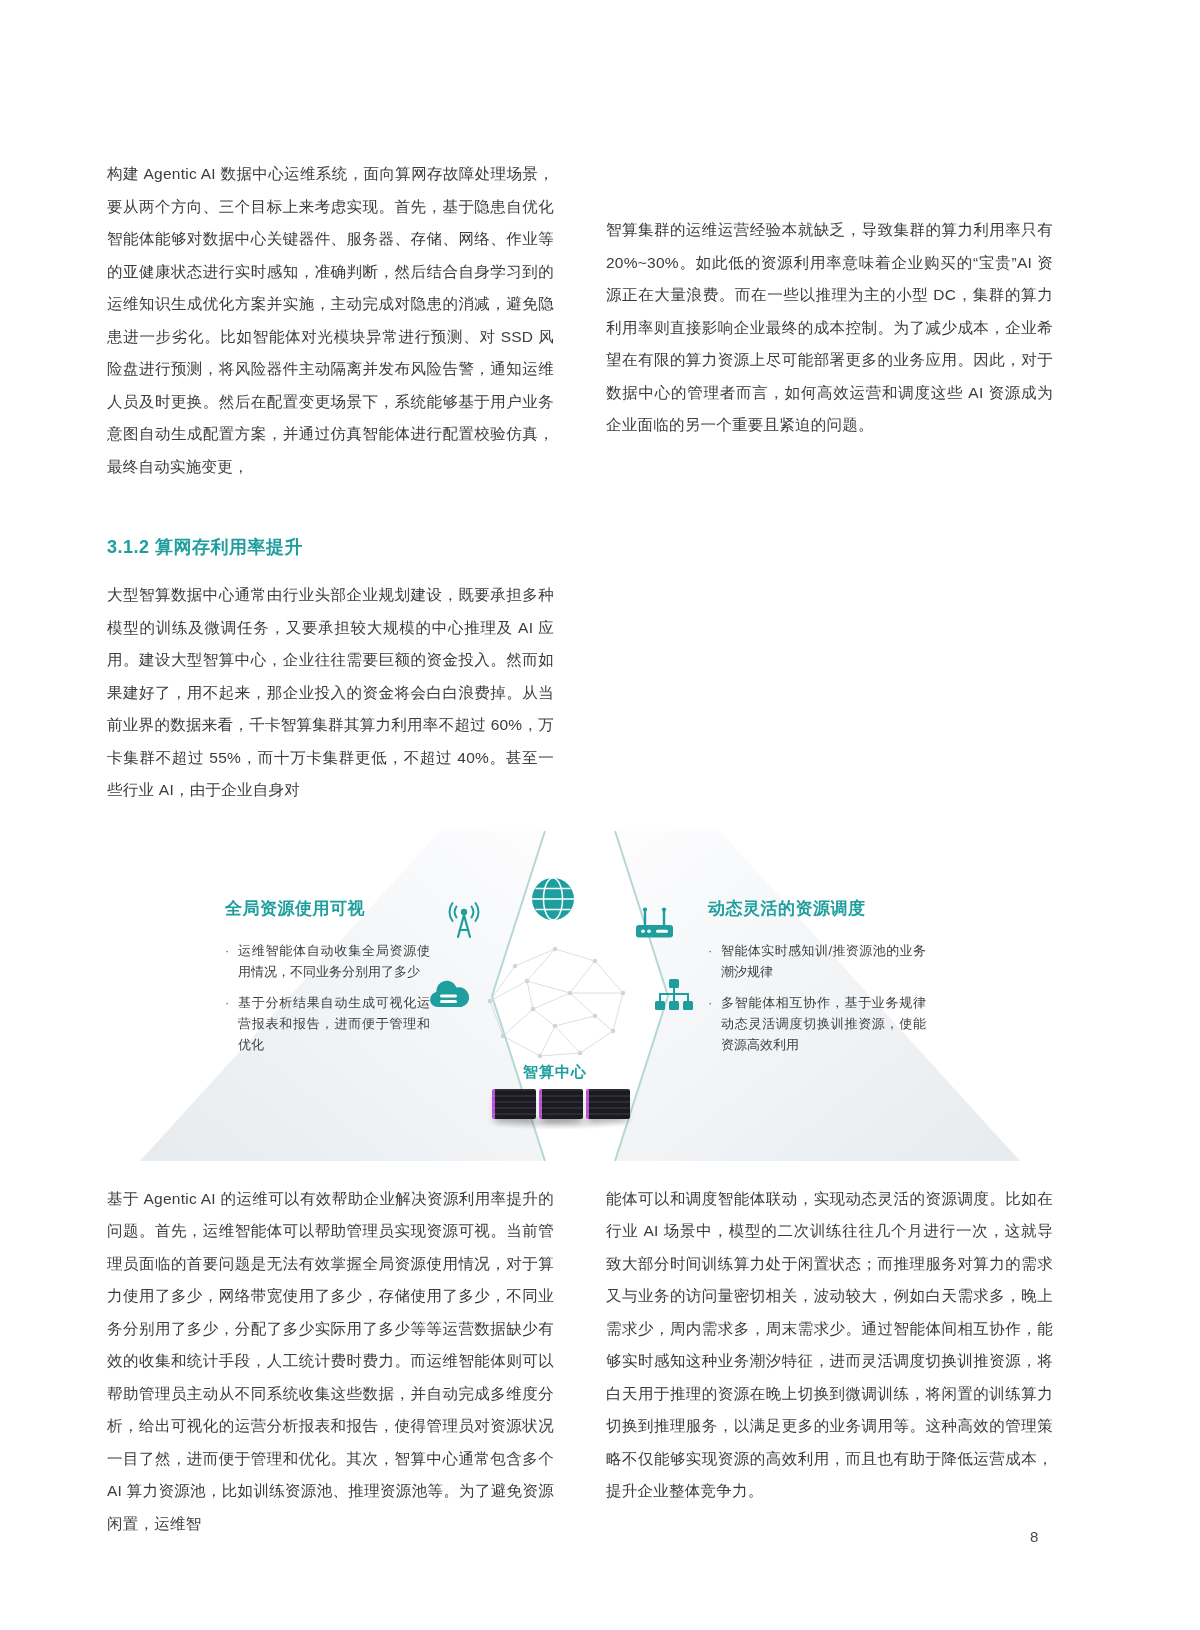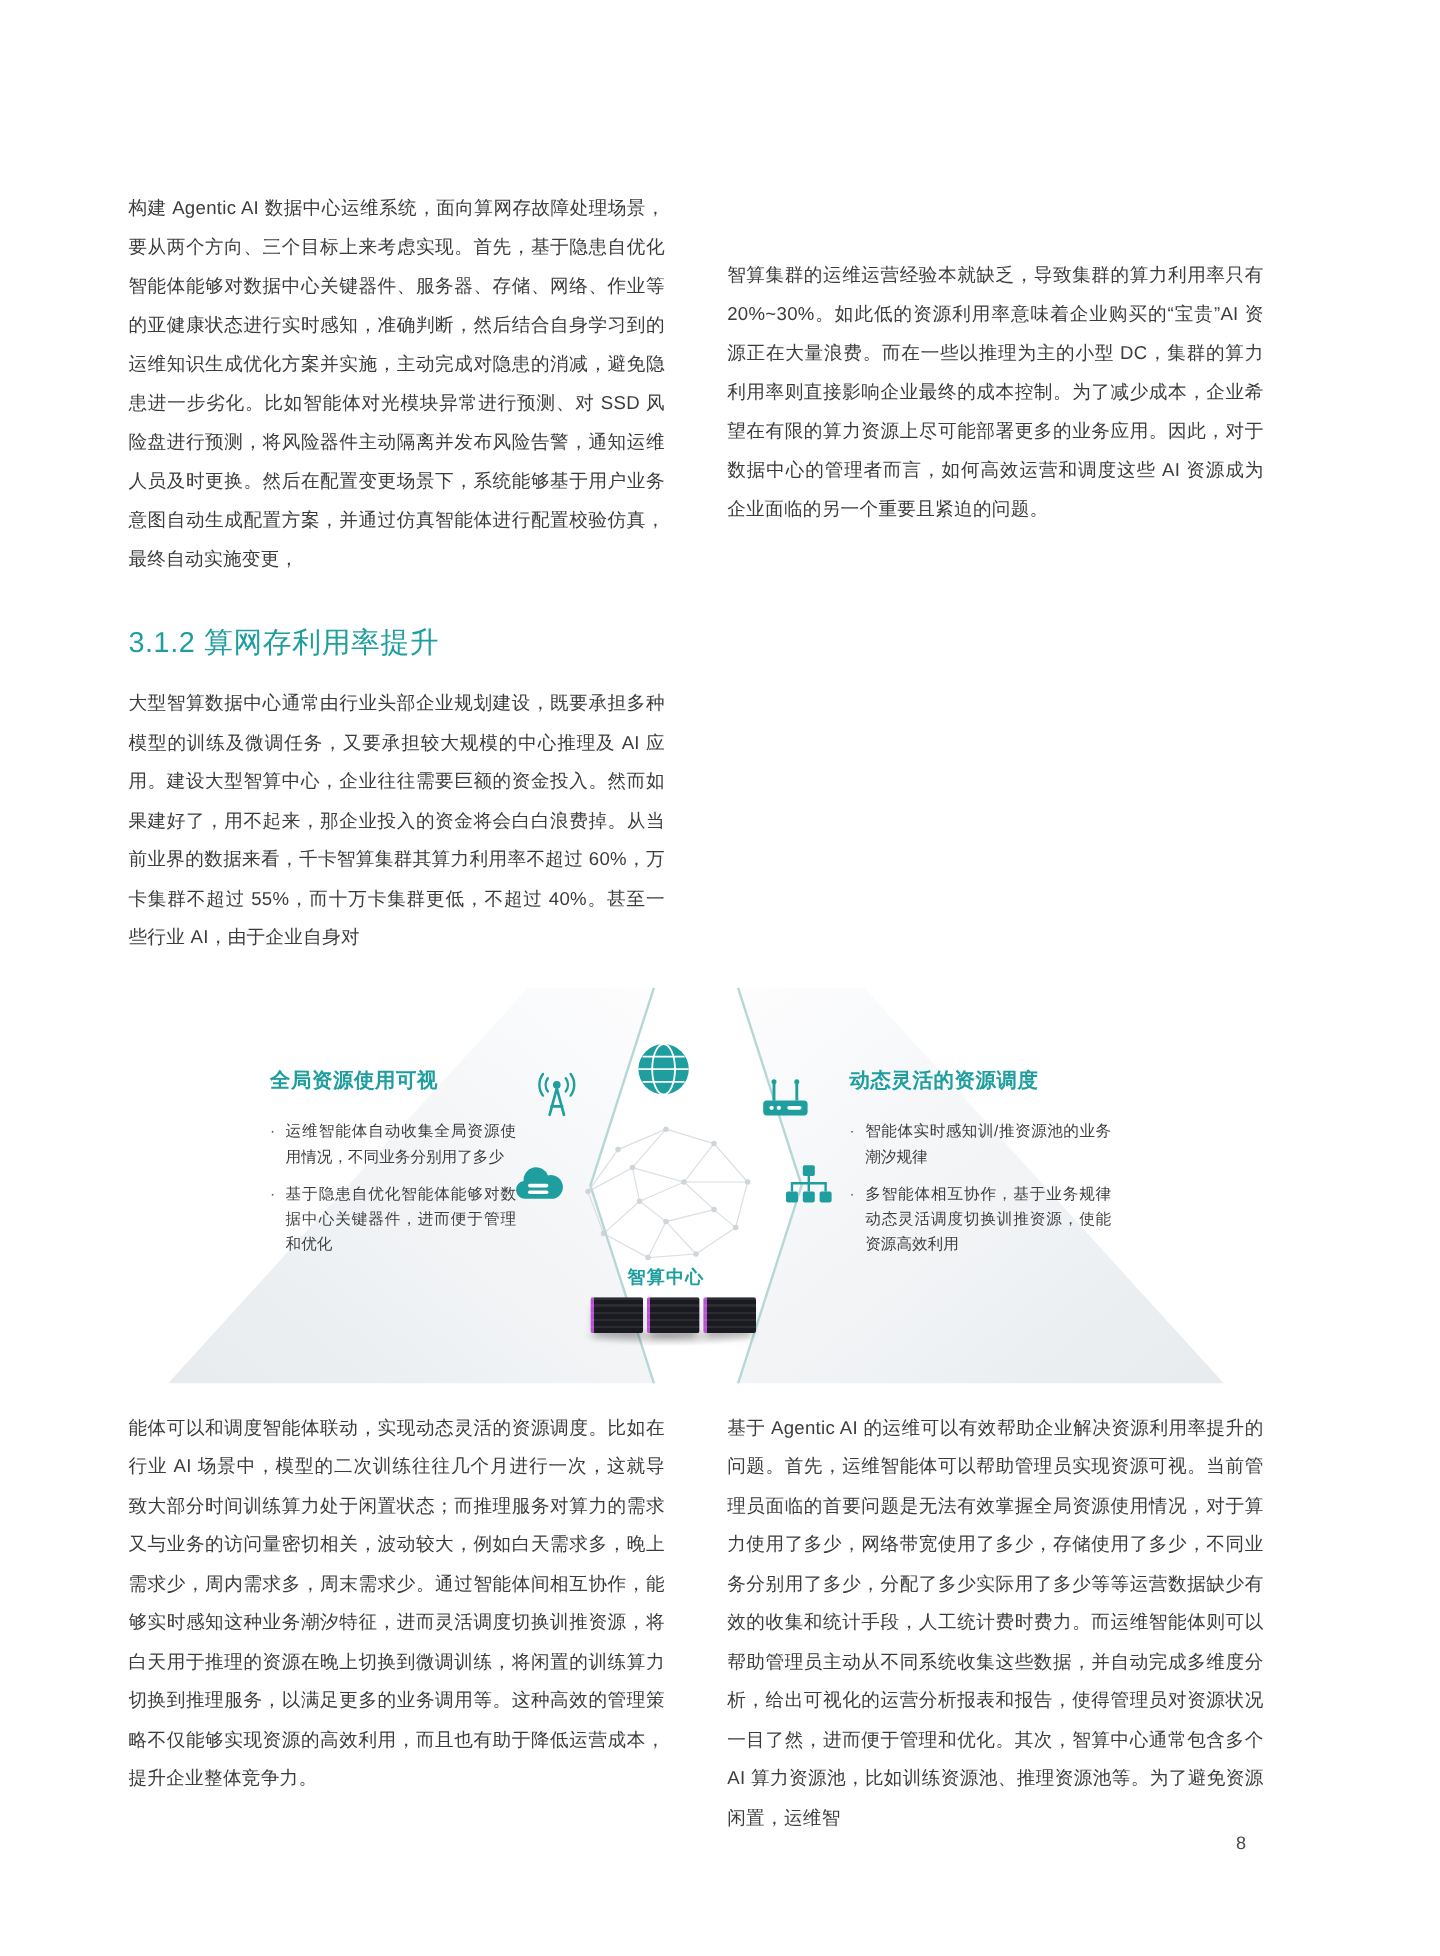--- a/index.html
+++ b/index.html
@@ -10,22 +10,22 @@
     color:#3c3c3c;
   }
   .content { position:absolute; left:107px; top:158px; width:946px; }
   .cols { display:flex; gap:52px; }
   .col { flex:1; min-width:0; }
   p.body {
     font-size:15.5px; line-height:32.5px; text-align:justify;
     color:#3c3c3c; letter-spacing:0.25px;
   }
   h2.section {
-    color:#1e9e9e; font-size:24px; font-weight:normal;
-    margin:36px 0 20px 0; letter-spacing:0.5px;
+    color:#1e9e9e; font-size:18px; font-weight:bold;
+    margin:52px 0 20px 0; letter-spacing:0.5px;
   }
   .mt-right { margin-top:56px; }
 
   
   .figure { position:relative; width:920px; height:330px; margin:24px auto 0 auto; }
   .fig-bg { position:absolute; left:0; top:0; width:100%; height:100%; }
 
   .fig-text-block { position:absolute; z-index:3; }
   .fig-left-block  { left:105px; top:66px; width:205px; }
   .fig-right-block { left:588px; top:66px; width:218px; }
@@ -124,21 +124,21 @@
     </svg>
 
     <div class="fig-text-block fig-left-block">
       <div class="fig-title">全局资源使用可视</div>
       <div class="bullet">
         <span class="dot">·</span>
         <span>运维智能体自动收集全局资源使用情况，不同业务分别用了多少</span>
       </div>
       <div class="bullet">
         <span class="dot">·</span>
-        <span>基于隐患自优化智能体能够对数据中心关键器件，进而便于管理和优化</span>
+        <span>基于分析结果自动生成可视化运营报表和报告，进而便于管理和优化</span>
       </div>
     </div>
 
     <div class="fig-text-block fig-right-block">
       <div class="fig-title">动态灵活的资源调度</div>
       <div class="bullet">
         <span class="dot">·</span>
         <span>智能体实时感知训/推资源池的业务潮汐规律</span>
       </div>
       <div class="bullet">
@@ -187,22 +187,22 @@
     <div class="server-shadow"></div>
     <div class="servers">
       <div class="server"></div>
       <div class="server"></div>
       <div class="server"></div>
     </div>
   </div>
 
   <div class="cols" style="margin-top:22px;">
     <div class="col">
+      <p class="body">基于 Agentic AI 的运维可以有效帮助企业解决资源利用率提升的问题。首先，运维智能体可以帮助管理员实现资源可视。当前管理员面临的首要问题是无法有效掌握全局资源使用情况，对于算力使用了多少，网络带宽使用了多少，存储使用了多少，不同业务分别用了多少，分配了多少实际用了多少等等运营数据缺少有效的收集和统计手段，人工统计费时费力。而运维智能体则可以帮助管理员主动从不同系统收集这些数据，并自动完成多维度分析，给出可视化的运营分析报表和报告，使得管理员对资源状况一目了然，进而便于管理和优化。其次，智算中心通常包含多个 AI 算力资源池，比如训练资源池、推理资源池等。为了避免资源闲置，运维智</p>
+    </div>
+    <div class="col">
       <p class="body">能体可以和调度智能体联动，实现动态灵活的资源调度。比如在行业 AI 场景中，模型的二次训练往往几个月进行一次，这就导致大部分时间训练算力处于闲置状态；而推理服务对算力的需求又与业务的访问量密切相关，波动较大，例如白天需求多，晚上需求少，周内需求多，周末需求少。通过智能体间相互协作，能够实时感知这种业务潮汐特征，进而灵活调度切换训推资源，将白天用于推理的资源在晚上切换到微调训练，将闲置的训练算力切换到推理服务，以满足更多的业务调用等。这种高效的管理策略不仅能够实现资源的高效利用，而且也有助于降低运营成本，提升企业整体竞争力。</p>
     </div>
-    <div class="col">
-      <p class="body">基于 Agentic AI 的运维可以有效帮助企业解决资源利用率提升的问题。首先，运维智能体可以帮助管理员实现资源可视。当前管理员面临的首要问题是无法有效掌握全局资源使用情况，对于算力使用了多少，网络带宽使用了多少，存储使用了多少，不同业务分别用了多少，分配了多少实际用了多少等等运营数据缺少有效的收集和统计手段，人工统计费时费力。而运维智能体则可以帮助管理员主动从不同系统收集这些数据，并自动完成多维度分析，给出可视化的运营分析报表和报告，使得管理员对资源状况一目了然，进而便于管理和优化。其次，智算中心通常包含多个 AI 算力资源池，比如训练资源池、推理资源池等。为了避免资源闲置，运维智</p>
-    </div>
   </div>
 
 </div>
 
 <div class="page-number">8</div>
 
 </body></html>

